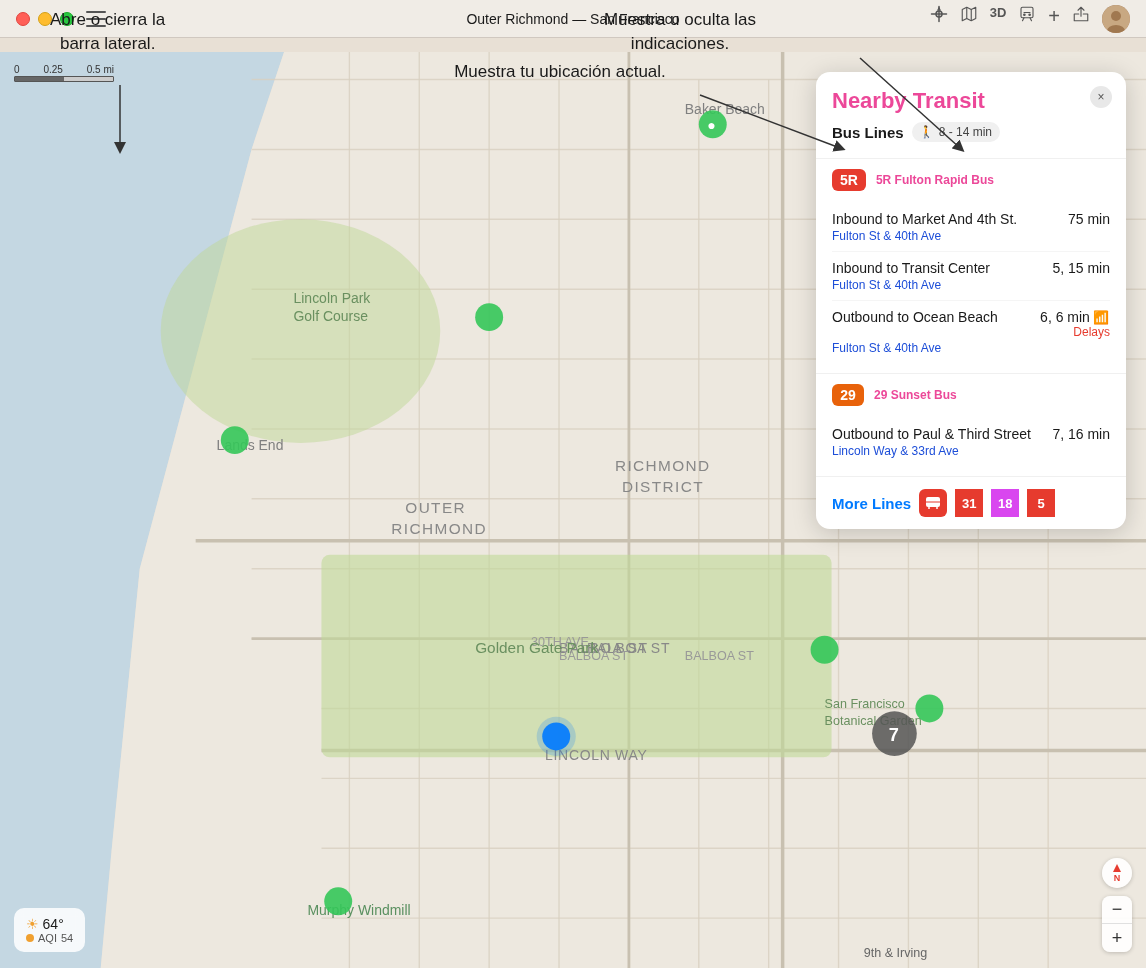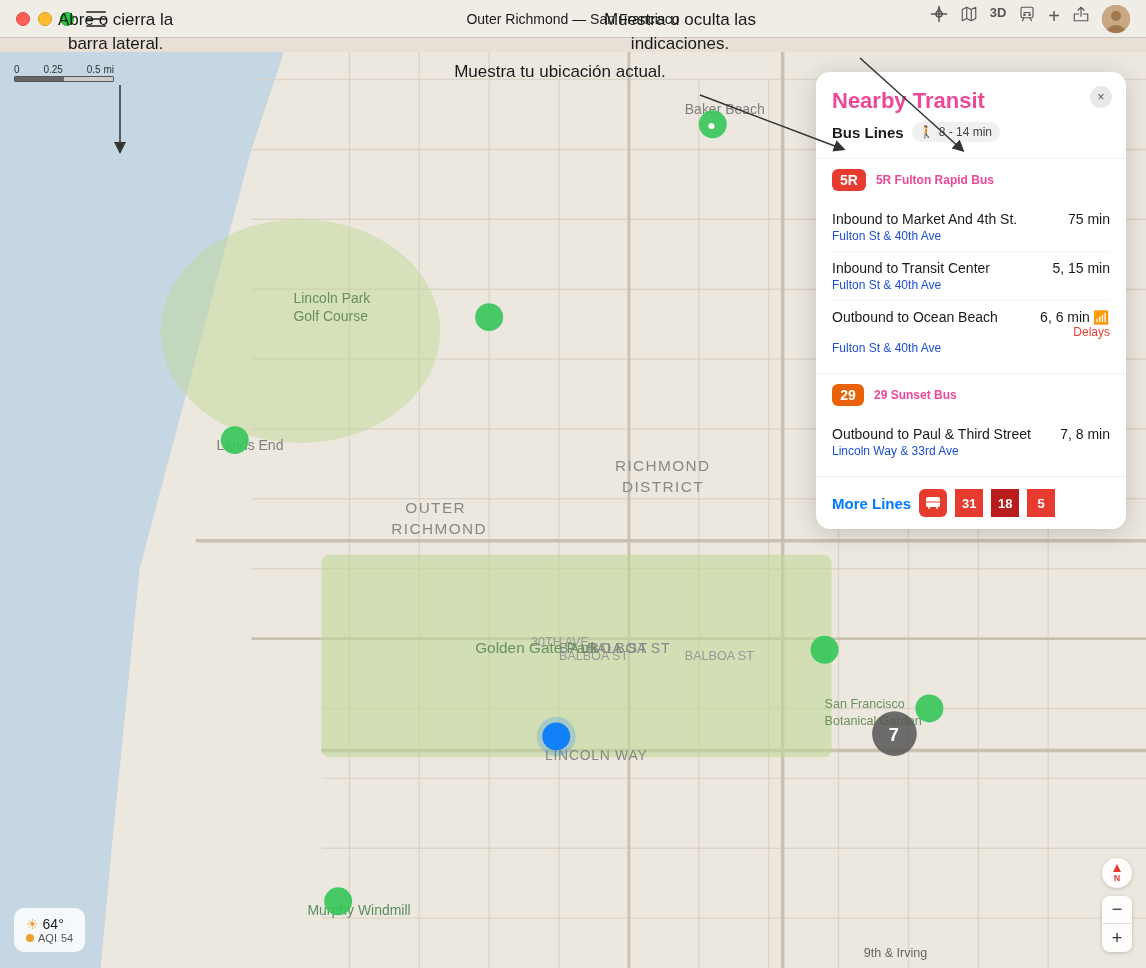--- a/index.html
+++ b/index.html
@@ -698,47 +698,47 @@
 
     <div class="route-section">
       <div class="route-header">
         <span class="route-badge badge-orange">29</span>
         <span class="route-name">29 Sunset Bus</span>
       </div>
 
       <div class="route-entry">
         <div class="route-row">
           <div class="route-destination">Outbound to Paul &amp; Third Street</div>
-          <div class="route-time">7, 8 min</div>
+          <div class="route-time">7, 16 min</div>
         </div>
         <div class="route-stop">Lincoln Way &amp; 33rd Ave</div>
       </div>
     </div>
 
     <div class="more-lines">
       <span class="more-label">More Lines</span>
 
       <div style="width:28px;height:28px;background:#e63b2e;border-radius:6px;display:flex;align-items:center;justify-content:center;">
         <svg width="16" height="16" viewBox="0 0 16 16" fill="white">
             <rect x="1" y="2" width="14" height="10" rx="2"></rect>
             <rect x="3" y="12" width="2" height="2" rx="1"></rect>
             <rect x="11" y="12" width="2" height="2" rx="1"></rect>
             <line x1="1" y1="7" x2="15" y2="7" stroke="#e63b2e" stroke-width="1"></line>
           </svg>
       </div>
       <div class="more-badge" style="background:#e63b2e;">31</div>
-      <div class="more-badge" style="background:#b91c1c;">18</div>
+      <div class="more-badge" style="background:#d946ef;">18</div>
       <div class="more-badge" style="background:#e63b2e;">5</div>
     </div>
   </div>
 </div>
 
 <div class="annotation-area">
 
-  <div class="annotation" style="top:8px;left:50px;text-align:center;margin-left:8px;">
+  <div class="annotation" style="top:8px;left:50px;text-align:center;">
     Abre o cierra la<br>barra lateral.
   </div>
 
   <svg style="position:absolute;top:0;left:0;width:1146px;height:968px;pointer-events:none;">
 
     <line x1="120" y1="85" x2="120" y2="148" stroke="#333" stroke-width="1.5" marker-end="url(#arrow)"></line>
 
     <line x1="860" y1="58" x2="960" y2="148" stroke="#333" stroke-width="1.5" marker-end="url(#arrow)"></line>
 
     <line x1="700" y1="95" x2="840" y2="148" stroke="#333" stroke-width="1.5" marker-end="url(#arrow)"></line>

